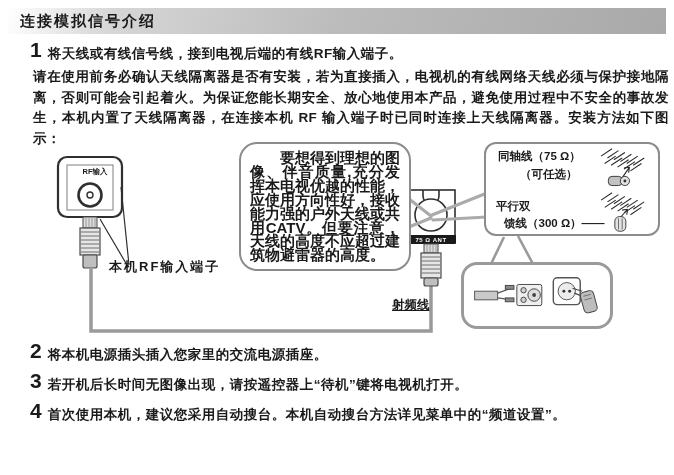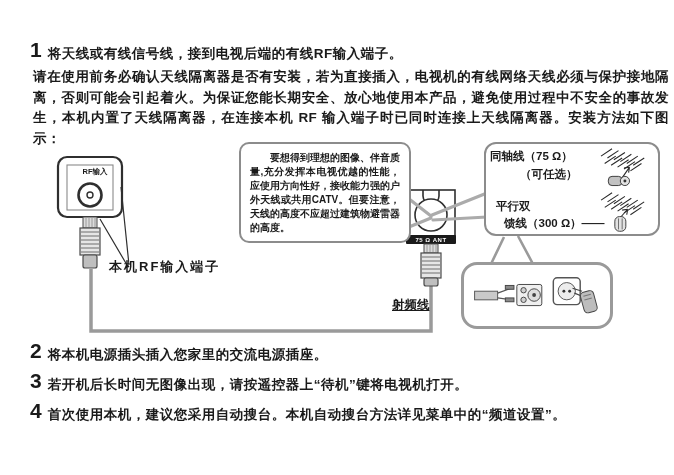--- a/index.html
+++ b/index.html
@@ -10,33 +10,36 @@
   .hdr span{display:block;font-size:15px;font-weight:bold;line-height:26px;padding-left:12px;letter-spacing:2px;}
   .step{position:absolute;left:30px;display:flex;align-items:flex-start;}
   .step .n{font-size:21px;font-weight:bold;line-height:20px;margin-right:6px;}
   .step .t{font-size:13.5px;font-weight:bold;line-height:19px;padding-top:4px;letter-spacing:0.5px;}
   .note{position:absolute;left:33px;top:67px;width:636px;font-size:13.5px;font-weight:bold;
         line-height:20.5px;text-align:justify;letter-spacing:0.4px;}
   #diagram{position:absolute;left:0;top:138px;width:674px;height:202px;}
   #diagram svg.base{position:absolute;left:0;top:0;z-index:1;}
   .lbl{position:absolute;font-weight:bold;z-index:2;white-space:nowrap;}
   .bubble{position:absolute;left:239px;top:4px;width:150px;padding:7px 9px;background:#fff;
-          border:2px solid #8c8c8c;border-radius:10px;z-index:2;
-          font-size:10px;font-weight:bold;line-height:13.9px;text-indent:2em;text-align:justify;}
+          border:2px solid #8c8c8c;border-radius:18px;z-index:2;
+          font-size:15px;font-weight:bold;line-height:13.9px;text-indent:2em;text-align:justify;}
   .antbox{position:absolute;left:484px;top:4px;width:172px;height:90px;background:#fff;
           border:2px solid #8c8c8c;border-radius:12px;z-index:2;}
   .antbox .al{position:absolute;font-size:11.5px;font-weight:bold;white-space:nowrap;}
   .accbox{position:absolute;left:461px;top:124px;width:146px;height:61px;background:#fff;
           border:3px solid #9a9a9a;border-radius:16px;z-index:2;display:flex;align-items:center;justify-content:center;}
 </style>
 </head>
 <body>
 
 <div id="page">
 
+  <div class="hdr">
+    <span>连接模拟信号介绍</span>
+  </div>
 
   <div class="step" style="top:40px;">
     <span class="n">1</span>
     <span class="t">将天线或有线信号线，接到电视后端的有线RF输入端子。</span>
   </div>
 
   <div class="note">请在使用前务必确认天线隔离器是否有安装，若为直接插入，电视机的有线网络天线必须与保护接地隔离，否则可能会引起着火。为保证您能长期安全、放心地使用本产品，避免使用过程中不安全的事故发生，本机内置了天线隔离器，在连接本机 RF 输入端子时已同时连接上天线隔离器。安装方法如下图示：</div>
 
   <div id="diagram">
     <svg class="base" width="674" height="202" viewBox="0 0 674 202">
@@ -90,21 +93,21 @@
     <div class="lbl" style="left:67px;top:29px;width:56px;text-align:center;font-size:7.5px;">RF输入</div>
 
     <div class="lbl" style="left:109px;top:120px;font-size:13px;letter-spacing:2px;">本机RF输入端子</div>
 
 
     <div class="lbl" style="left:392px;top:159px;font-size:12.5px;text-decoration:underline;">射频线</div>
 
     <div class="bubble">要想得到理想的图像、伴音质量,充分发挥本电视优越的性能，应使用方向性好，接收能力强的户外天线或共用CATV。但要注意，天线的高度不应超过建筑物避雷器的高度。</div>
 
     <div class="antbox">
-      <span class="al" style="left:4px;top:5px;">同轴线（75 Ω）</span>
+      <span class="al" style="left:12px;top:5px;">同轴线（75 Ω）</span>
       <span class="al" style="left:10px;top:23px;margin-left:24px;">（可任选）</span>
       <span class="al" style="left:10px;top:55px;">平行双</span>
       <span class="al" style="left:18px;top:72px;">馈线（300 Ω）——</span>
       <svg style="position:absolute;right:5px;top:2px;" width="58" height="46" viewBox="0 0 62 50">
         <g stroke="#2b2b2b" stroke-width="1.2">
           <path d="M6,11 l12,-8 M13,13 l12,-8 M20,15 l12,-8 M27,17 l12,-8 M34,19 l12,-8 M41,21 l12,-8"></path>
           <path d="M10,19 l12,-8 M17,21 l12,-8 M24,23 l12,-8 M31,25 l12,-8 M38,27 l12,-8"></path>
           <path d="M28,36 L37,23 M37,23 l-6,1 M37,23 l-1,6"></path>
         </g>
         <rect x="14" y="33" width="15" height="10" rx="4" fill="#c2c2c2" stroke="#333"></rect>

